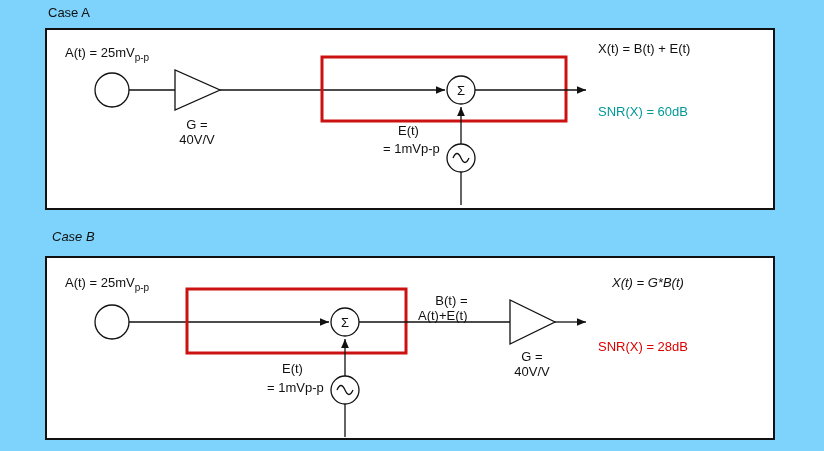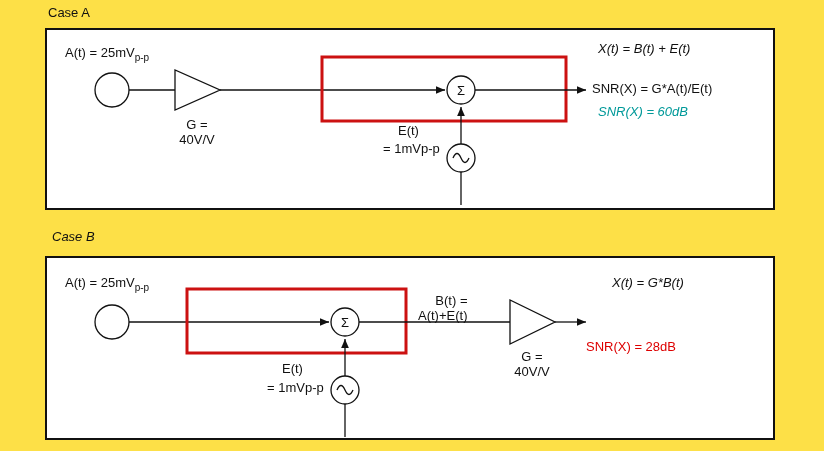--- a/index.html
+++ b/index.html
@@ -7,21 +7,21 @@
     font-family: "Liberation Sans", sans-serif;
     background: #ffffff;
     width: 824px;
     height: 451px;
     overflow: hidden;
   }
   .page {
     position: relative;
     width: 824px;
     height: 451px;
-    background: #fde047;
+    background: #7dd3fc;
   }
   .case-title {
     position: absolute;
     font-size: 13px;
     color: #111111;
   }
   .case-box {
     position: absolute;
     border: 2px solid #111111;
     background: #ffffff;
@@ -32,21 +32,21 @@
     font-size: 13px;
     color: #111111;
     white-space: nowrap;
     line-height: 1.15;
   }
   .sub {
     font-size: 10px;
     vertical-align: sub;
   }
   .center { text-align: center; }
-  .teal { color: #009999; font-style: italic; }
+  .teal { color: #009999; }
   .red-text { color: #dd0000; }
   .diagram-line { stroke: #111111; stroke-width: 1.3; fill: none; }
   .shape { stroke: #111111; stroke-width: 1.3; fill: #ffffff; }
   .red-rect { stroke: #cc1111; stroke-width: 3; fill: none; }
   .sigma-text {
     font-family: "Liberation Sans", sans-serif;
     font-size: 13px;
     fill: #111111;
   }
 </style>
@@ -93,22 +93,21 @@
 
     <div class="lbl center" style="left:115px; top:88px; width:70px;">
       <div>G =</div>
       <div>40V/V</div>
     </div>
 
 
     <div class="lbl" style="left:351px; top:94px;">E(t)</div>
     <div class="lbl" style="left:336px; top:112px;">= 1mVp-p</div>
 
-    <div class="lbl" style="left:551px; top:12px;font-style:italic;">X(t) = B(t) + E(t)</div>
-    <div class="lbl" style="left:545px; top:52px;">SNR(X) = G*A(t)/E(t)</div>
+    <div class="lbl" style="left:551px; top:12px;">X(t) = B(t) + E(t)</div>
     <div class="lbl teal" style="left:551px; top:75px;">SNR(X) = 60dB</div>
   </div>
 
   <div class="case-title" style="left:52px; top:229px;font-style:italic;">Case B</div>
 
   <div class="case-box" style="left:45px; top:256px; width:730px; height:184px;">
 
     <svg width="726" height="180" viewBox="0 0 726 180">
       <defs>
         <marker id="arrB" markerWidth="8" markerHeight="8" refX="7" refY="3" orient="auto">
@@ -148,16 +147,16 @@
       <div>B(t) =</div>
       <div>A(t)+E(t)</div>
     </div>
 
     <div class="lbl center" style="left:450px; top:92px; width:70px;">
       <div>G =</div>
       <div>40V/V</div>
     </div>
 
     <div class="lbl" style="left:565px; top:18px;font-style:italic;">X(t) = G*B(t)</div>
-    <div class="lbl red-text" style="left:539px; top:82px;text-align:right;">SNR(X) = 28dB</div>
+    <div class="lbl red-text" style="left:551px; top:82px;text-align:right;">SNR(X) = 28dB</div>
   </div>
 
 </div>
 
 </body></html>

